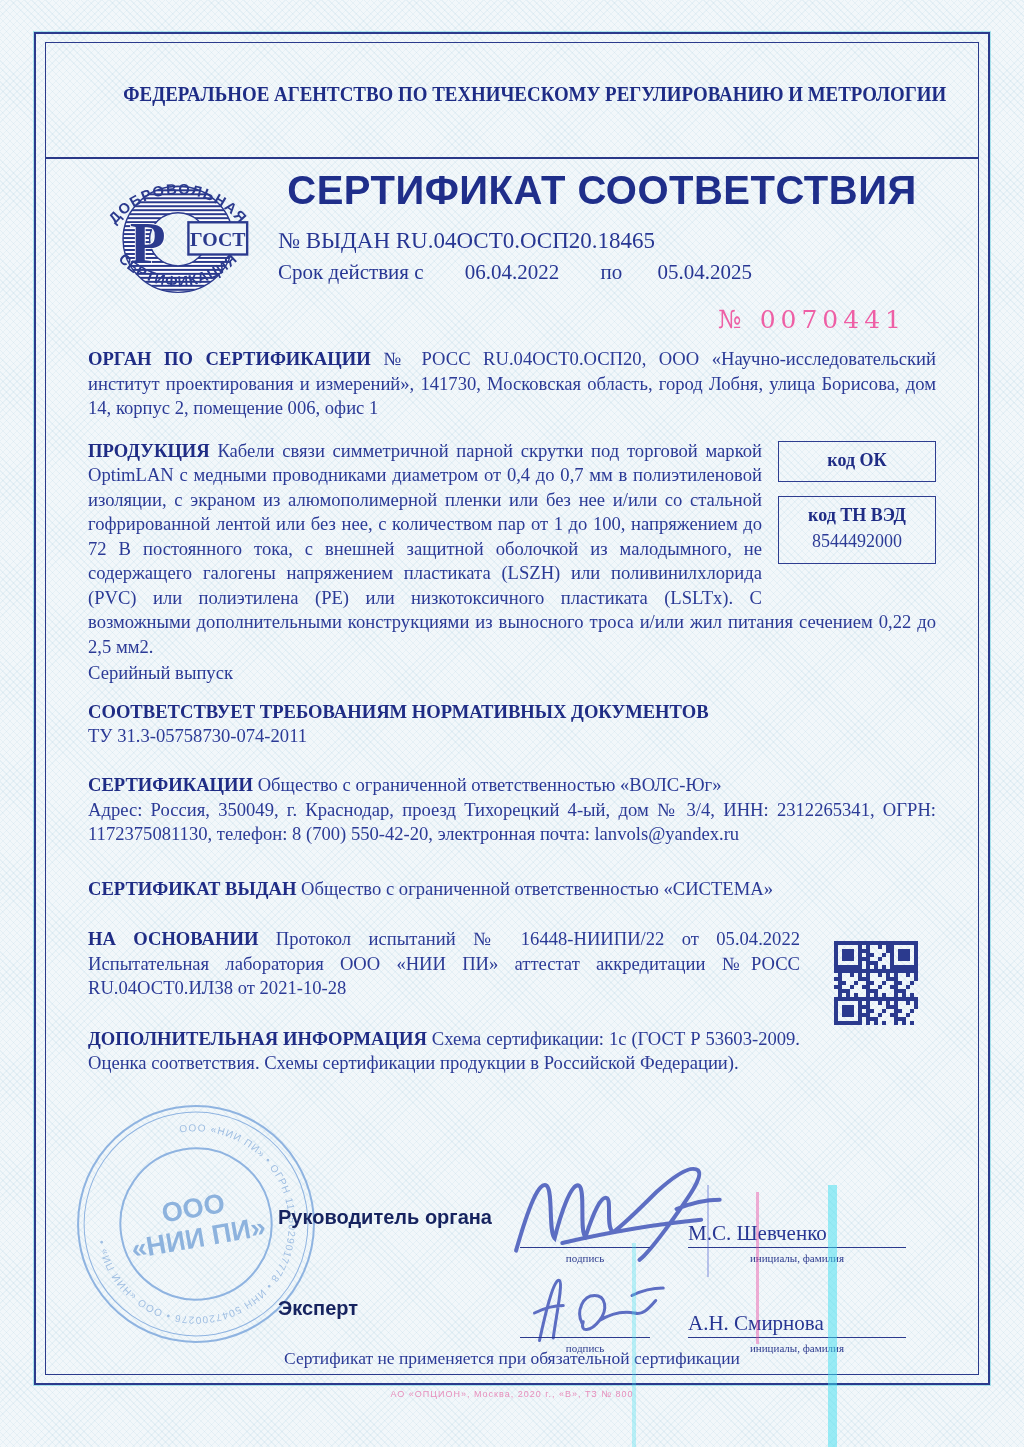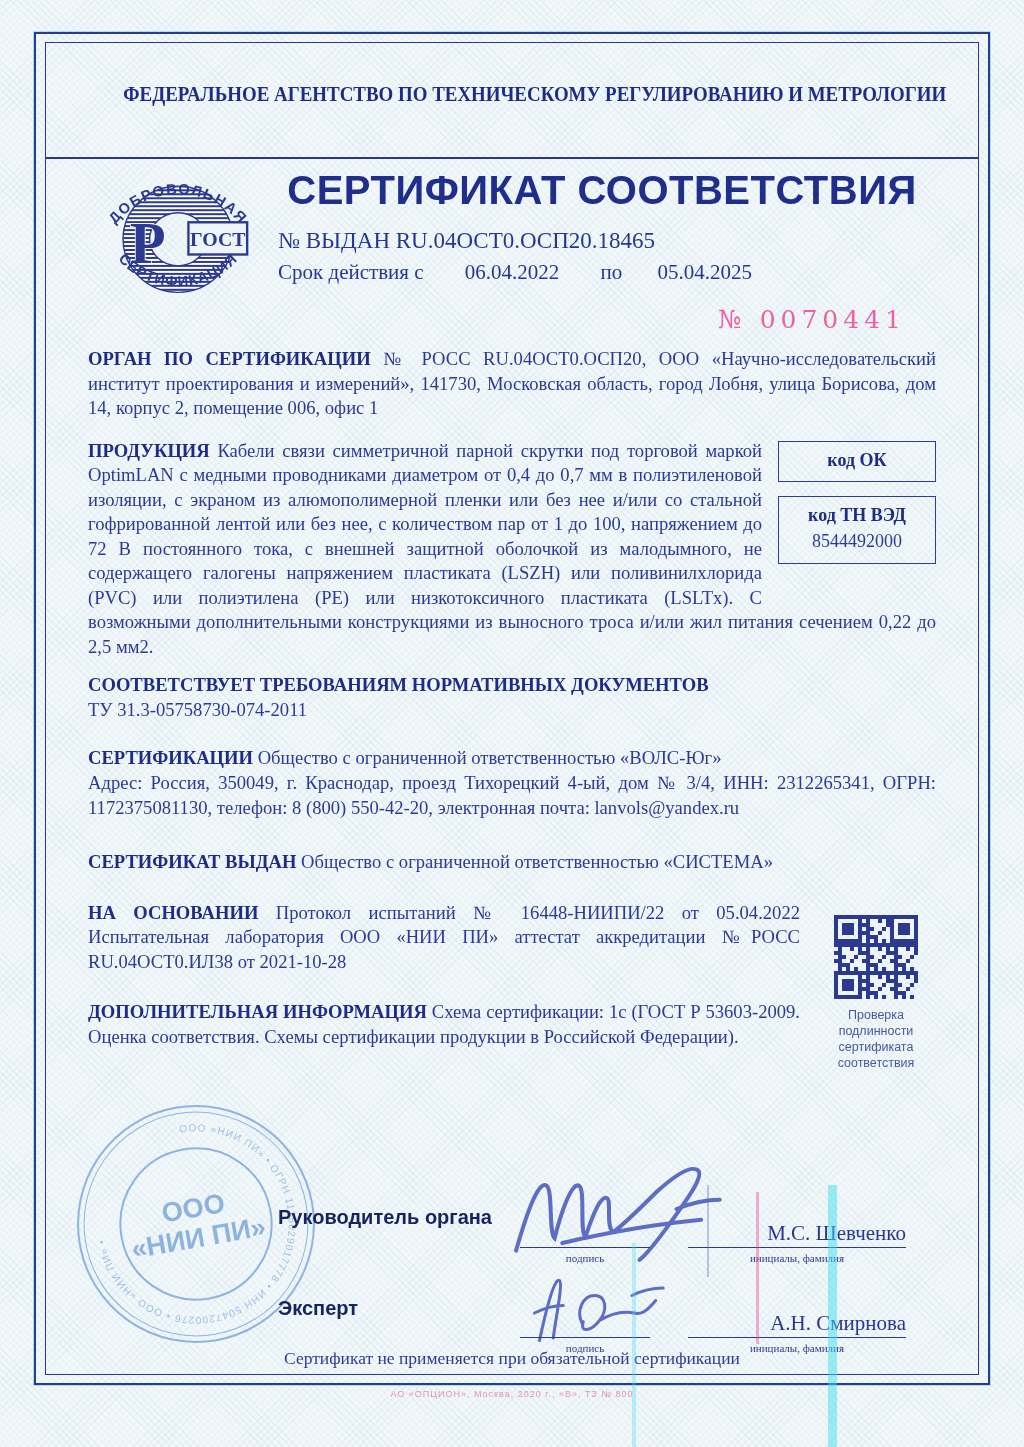--- a/index.html
+++ b/index.html
@@ -49,21 +49,21 @@
   .qr-cap{margin-top:8px; font-family:"Liberation Sans","DejaVu Sans",sans-serif;
     font-size:12.5px; line-height:1.3; color:#44599f;}
   
   .stamp{position:absolute; left:70px; top:1098px; width:252px; height:252px;
     opacity:.82; transform:rotate(-10deg);}
   
   .role{position:absolute; left:278px; font-family:"Liberation Sans","DejaVu Sans",sans-serif;
     font-weight:bold; font-size:20px; color:#16235f;}
   .uline{position:absolute; border-bottom:1.6px solid #2b3a8e;}
   .ulab{position:absolute; font-size:11px; color:#2e3c8e; text-align:center;}
-  .sname{position:absolute; font-size:21px; color:#273693; text-align:right;}
+  .sname{position:absolute; font-size:21px; color:#273693; text-align:left;}
   .sig{position:absolute;}
   .note{position:absolute; top:1348px; left:0; right:0; text-align:center;
     font-size:17.5px; color:#2b3a96;}
   .print-info{position:absolute; top:1389px; left:0; right:0; text-align:center;
     font-size:9px; letter-spacing:1px; color:#e78fbc;
     font-family:"Liberation Sans","DejaVu Sans",sans-serif;}
   
   .art{position:absolute;}
   .a1{left:828px; top:1185px; width:9px; height:262px; background:rgba(62,224,240,.5);}
   .a2{left:632px; top:1243px; width:4px; height:204px; background:rgba(62,224,240,.32);}
@@ -128,31 +128,32 @@
         </div>
         <div class="code-box">
           <div class="lbl">код ТН ВЭД</div>
           <div class="val">8544492000</div>
         </div>
       </div>
       <p class="sec">
         <span class="lbl">ПРОДУКЦИЯ</span>
         <span>Кабели связи симметричной парной скрутки под торговой маркой OptimLAN с медными проводниками диаметром от 0,4 до 0,7 мм в полиэтиленовой изоляции, с экраном из алюмополимерной пленки или без нее и/или со стальной гофрированной лентой или без нее, с количеством пар от 1 до 100, напряжением до 72 В постоянного тока, с внешней защитной оболочкой из малодымного, не содержащего галогены напряжением пластиката (LSZH) или поливинилхлорида (PVC) или полиэтилена (PE) или низкотоксичного пластиката (LSLTx). С возможными дополнительными конструкциями из выносного троса и/или жил питания сечением 0,22 до 2,5 мм2.</span>
       </p>
+      <div class="serial">Серийный выпуск</div>
     </div>
 
     <p class="sec m-conf">
       <span class="lbl">СООТВЕТСТВУЕТ ТРЕБОВАНИЯМ НОРМАТИВНЫХ ДОКУМЕНТОВ</span><br>
       <span>ТУ 31.3-05758730-074-2011</span>
     </p>
 
     <p class="sec m-man">
       <span class="lbl">СЕРТИФИКАЦИИ</span>
       <span>Общество с ограниченной ответственностью «ВОЛС-Юг»</span><br>
-      <span>Адрес: Россия, 350049, г. Краснодар, проезд Тихорецкий 4-ый, дом № 3/4, ИНН: 2312265341, ОГРН: 1172375081130, телефон: 8 (800) 550-42-20, электронная почта: lanvols@yandex.ru</span>
+      <span>Адрес: Россия, 350049, г. Краснодар, проезд Тихорецкий 4-ый, дом № 3/4, ИНН: 2312265341, ОГРН: 1172375081130, телефон: 8 (700) 550-42-20, электронная почта: lanvols@yandex.ru</span>
     </p>
 
     <p class="sec m-iss">
       <span class="lbl">СЕРТИФИКАТ ВЫДАН</span>
       <span>Общество с ограниченной ответственностью «СИСТЕМА»</span><br>
     </p>
 
     <div class="qrblock">
       <div class="qr">
           <i style="grid-area:1/1"></i>
@@ -590,21 +591,20 @@
           <i style="grid-area:21/13"></i>
           <i style="grid-area:21/14;background:transparent"></i>
           <i style="grid-area:21/15;background:transparent"></i>
           <i style="grid-area:21/16"></i>
           <i style="grid-area:21/17;background:transparent"></i>
           <i style="grid-area:21/18"></i>
           <i style="grid-area:21/19;background:transparent"></i>
           <i style="grid-area:21/20"></i>
           <i style="grid-area:21/21;background:transparent"></i>
         </div>
-      <div class="qr-cap">Проверка подлинности сертификата соответствия</div>
     </div>
 
     <p class="sec m-bas">
       <span class="lbl">НА ОСНОВАНИИ</span>
       <span>Протокол испытаний № 16448-НИИПИ/22 от 05.04.2022 Испытательная лаборатория ООО «НИИ ПИ» аттестат аккредитации №РОСС RU.04ОСТ0.ИЛ38 от 2021-10-28</span>
     </p>
 
     <p class="sec">
       <span class="lbl">ДОПОЛНИТЕЛЬНАЯ ИНФОРМАЦИЯ</span>
       <span>Схема сертификации: 1с (ГОСТ Р 53603-2009. Оценка соответствия. Схемы сертификации продукции в Российской Федерации).</span>

